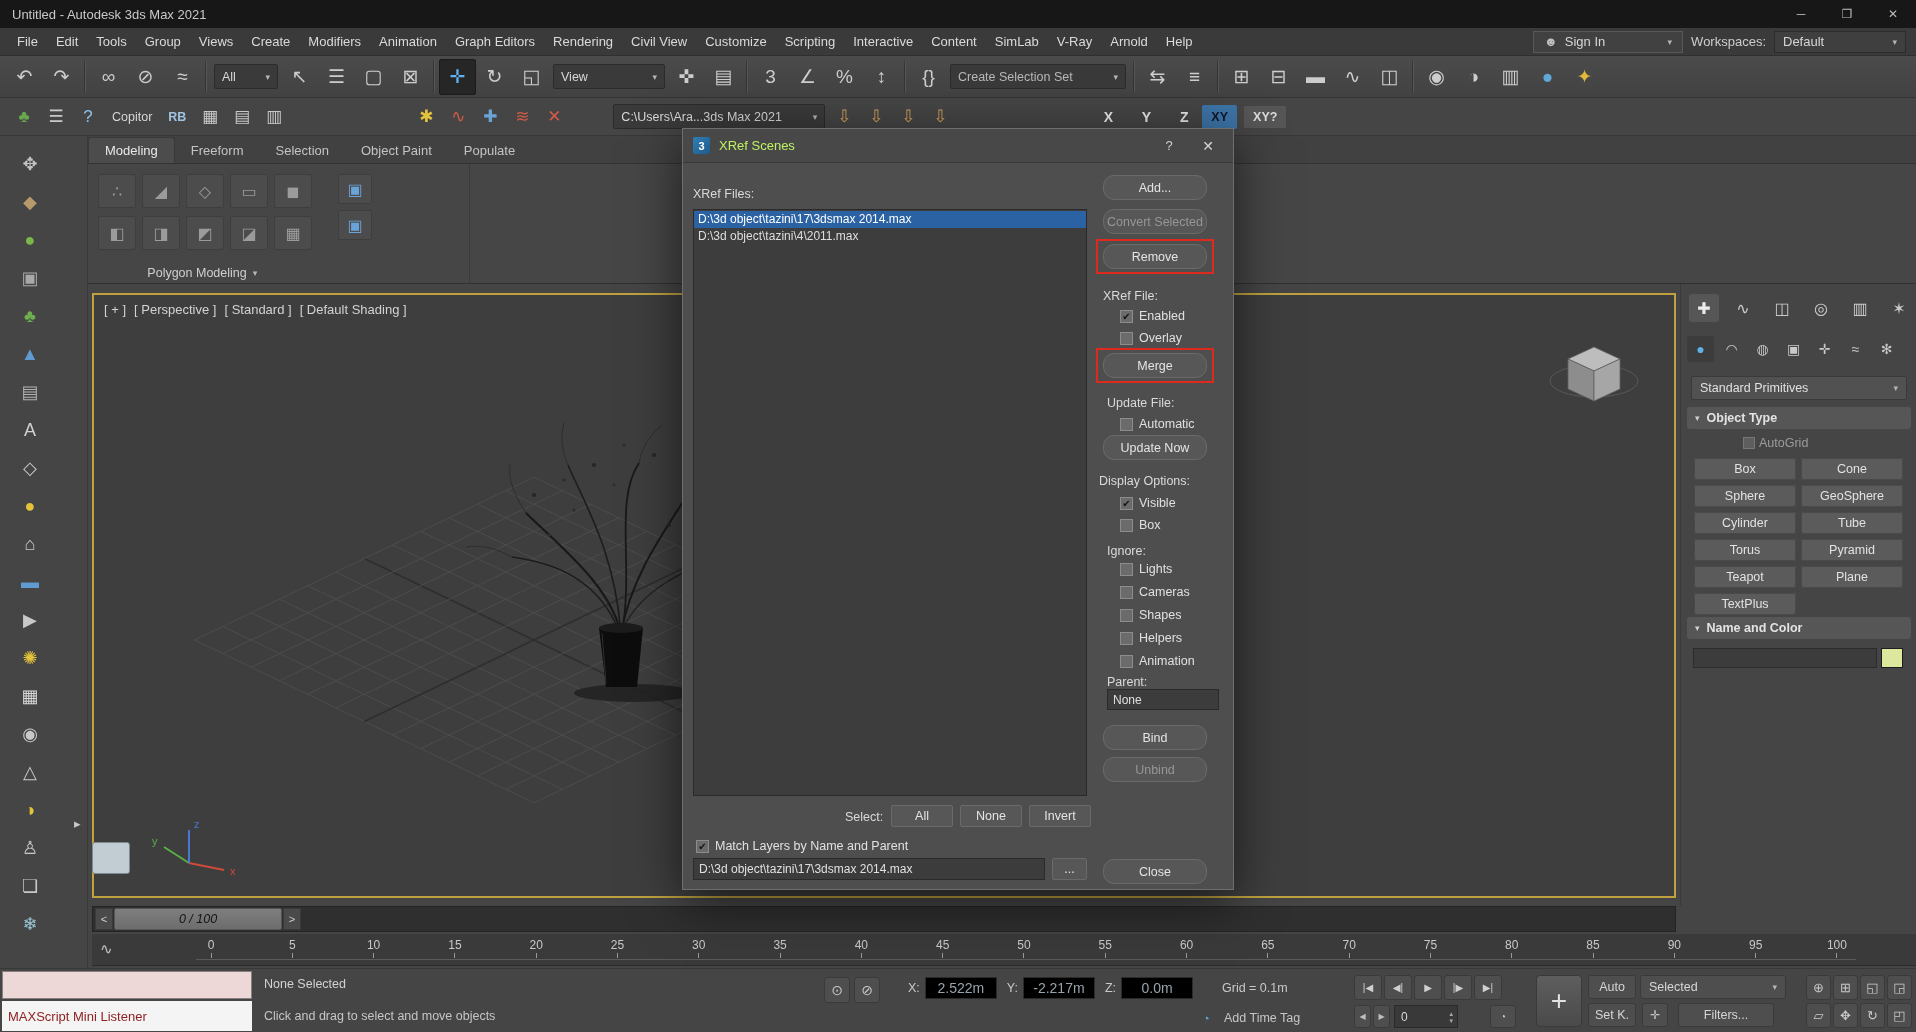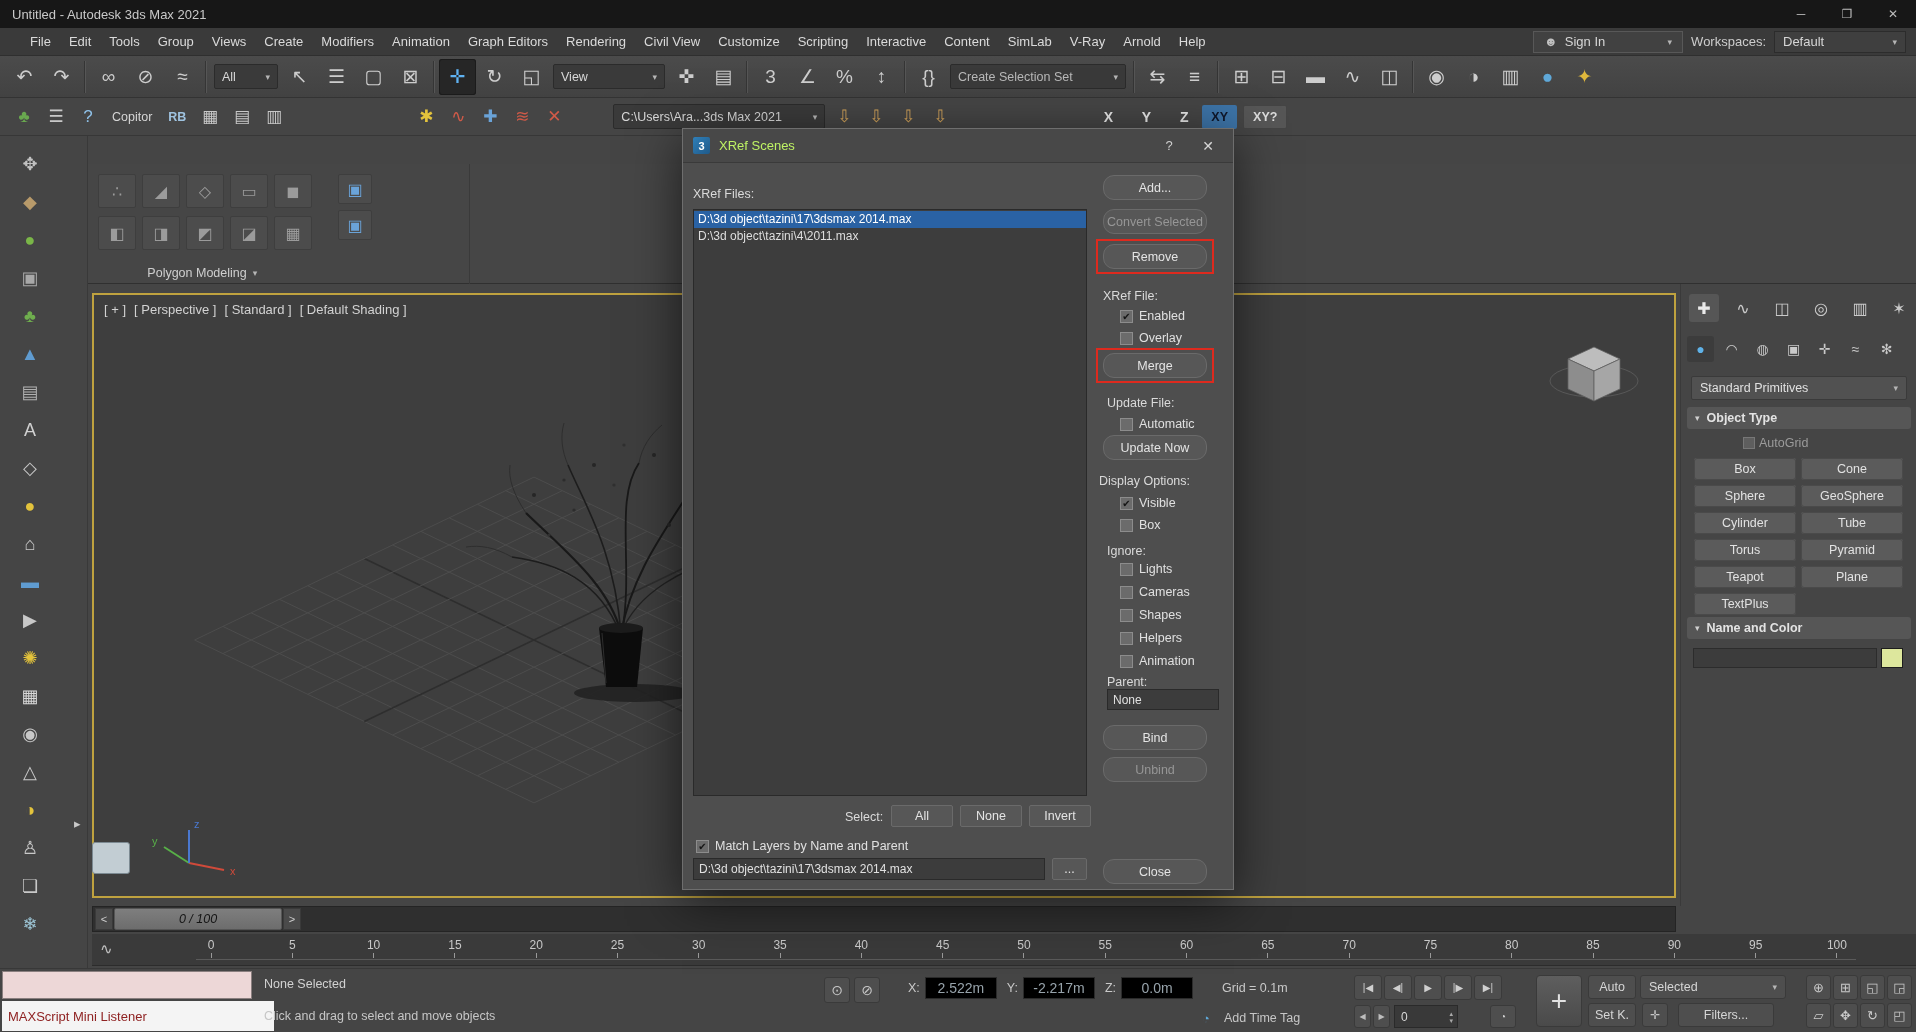--- a/index.html
+++ b/index.html
@@ -7,21 +7,21 @@
 #stage{position:relative;width:1916px;height:1032px;background:#454545;font-family:"Liberation Sans",sans-serif;color:#d4d4d4;font-size:13px;overflow:hidden;}
 
 
 .titlebar{position:absolute;left:0;top:0;width:100%;height:28px;background:#171717;display:flex;align-items:center;color:#c9c9c9;}
 .titlebar .title{margin-left:12px;font-size:13px;}
 .winbtns{margin-left:auto;display:flex;height:100%;}
 .winbtn{width:46px;height:100%;display:flex;align-items:center;justify-content:center;font-size:12px;color:#bdbdbd;}
 
 
 .menubar{position:absolute;left:0;top:28px;width:100%;height:28px;background:#3a3a3a;display:flex;align-items:center;border-bottom:1px solid #2f2f2f;}
-.menu-items{display:flex;align-items:center;padding-left:21px;}
+.menu-items{display:flex;align-items:center;padding-left:8px;}
 .menu-item{padding:5px 9px;color:#dadada;font-size:13px;white-space:nowrap;}
 .menubar-right{margin-left:auto;display:flex;align-items:center;gap:8px;padding-right:10px;}
 .signin{display:flex;align-items:center;gap:7px;background:#414141;border:1px solid #585858;height:22px;padding:0 10px;width:150px;color:#d6d6d6;}
 .signin .caret{margin-left:auto;}
 .person{font-size:13px;color:#c0c0c0;}
 .ws-label{color:#cdcdcd;}
 .ws-drop{display:flex;align-items:center;background:#3f3f3f;border:1px solid #2c2c2c;height:22px;padding:0 8px;width:132px;color:#d6d6d6;}
 .ws-drop .caret{margin-left:auto;}
 .caret{font-size:9px;color:#b5b5b5;}
 
@@ -78,21 +78,21 @@
 .ruler{position:absolute;left:92px;top:934px;width:1824px;height:32px;background:#3a3a3a;border-bottom:1px solid #2c2c2c;}
 .ruler .mini{position:absolute;left:8px;top:6px;color:#bdbdbd;font-size:15px;}
 .ticks{position:absolute;left:104px;top:4px;width:1656px;display:flex;justify-content:space-between;}
 .tick{display:flex;flex-direction:column;align-items:center;color:#c9c9c9;font-size:12px;width:30px;}
 .tline{width:1px;height:5px;background:#9a9a9a;margin-top:1px;}
 .ruler-base{position:absolute;left:104px;width:1660px;bottom:5px;height:1px;background:#5a5a5a;}
 
 
 .statusbar{position:absolute;left:0;top:968px;width:100%;height:64px;background:#454545;border-top:1px solid #383838;}
 .listener-input{position:absolute;left:2px;top:2px;width:250px;height:28px;background:#edd7d7;border:1px solid #8a7f7f;font-family:"Liberation Mono",monospace;font-size:12px;color:#5a1f1f;padding:0 4px;}
-.listener-label{position:absolute;left:2px;top:32px;width:272px;height:30px;background:#f4f4f4;color:#8f2222;display:flex;align-items:center;padding-left:6px;font-size:13px;}
+.listener-label{position:absolute;left:2px;top:32px;width:250px;height:30px;background:#f4f4f4;color:#8f2222;display:flex;align-items:center;padding-left:6px;font-size:13px;}
 .sel-status{position:absolute;left:264px;top:8px;color:#d2d2d2;font-size:12.5px;}
 .prompt{position:absolute;left:264px;top:40px;color:#c6c6c6;font-size:12.5px;}
 .toggles{position:absolute;left:824px;top:8px;display:flex;gap:4px;}
 .sbtn{width:26px;height:26px;background:#4e4e4e;border:1px solid #3a3a3a;border-radius:3px;display:flex;align-items:center;justify-content:center;color:#c6c6c6;font-size:14px;}
 .coords{position:absolute;left:908px;top:8px;display:flex;align-items:center;gap:10px;}
 .coord{display:flex;align-items:center;gap:5px;}
 .cl{color:#c9c9c9;font-size:12.5px;}
 .cf{width:72px;height:22px;background:#000000;border:1px solid #2b2b2b;color:#97a3ab;font-size:14px;display:flex;align-items:center;justify-content:center;}
 .grid-label{position:absolute;left:1222px;top:12px;color:#c9c9c9;font-size:12.5px;}
 .timetag-icon{position:absolute;left:1202px;top:42px;color:#5fa8d8;font-size:13px;}
@@ -329,20 +329,28 @@
     <div class="axisrow">
 
     <div class="axisbtn">X</div>
         <div class="axisbtn">Y</div>
         <div class="axisbtn">Z</div>
       </div>
     <div class="xybtn blue">XY</div>
     <div class="xybtn gray">XY?</div>
   </div>
 
+  <div class="ribbon-tabs">
+
+  <div class="rtab active">Modeling</div>
+      <div class="rtab">Freeform</div>
+      <div class="rtab">Selection</div>
+      <div class="rtab">Object Paint</div>
+      <div class="rtab">Populate</div>
+    </div>
   <div class="ribbon-body">
     <div class="ribbon-group">
       <div class="rrow rrow1">
 
       <div class="ricon">∴</div>
           <div class="ricon">◢</div>
           <div class="ricon">◇</div>
           <div class="ricon">▭</div>
           <div class="ricon">◼</div>
         </div>

